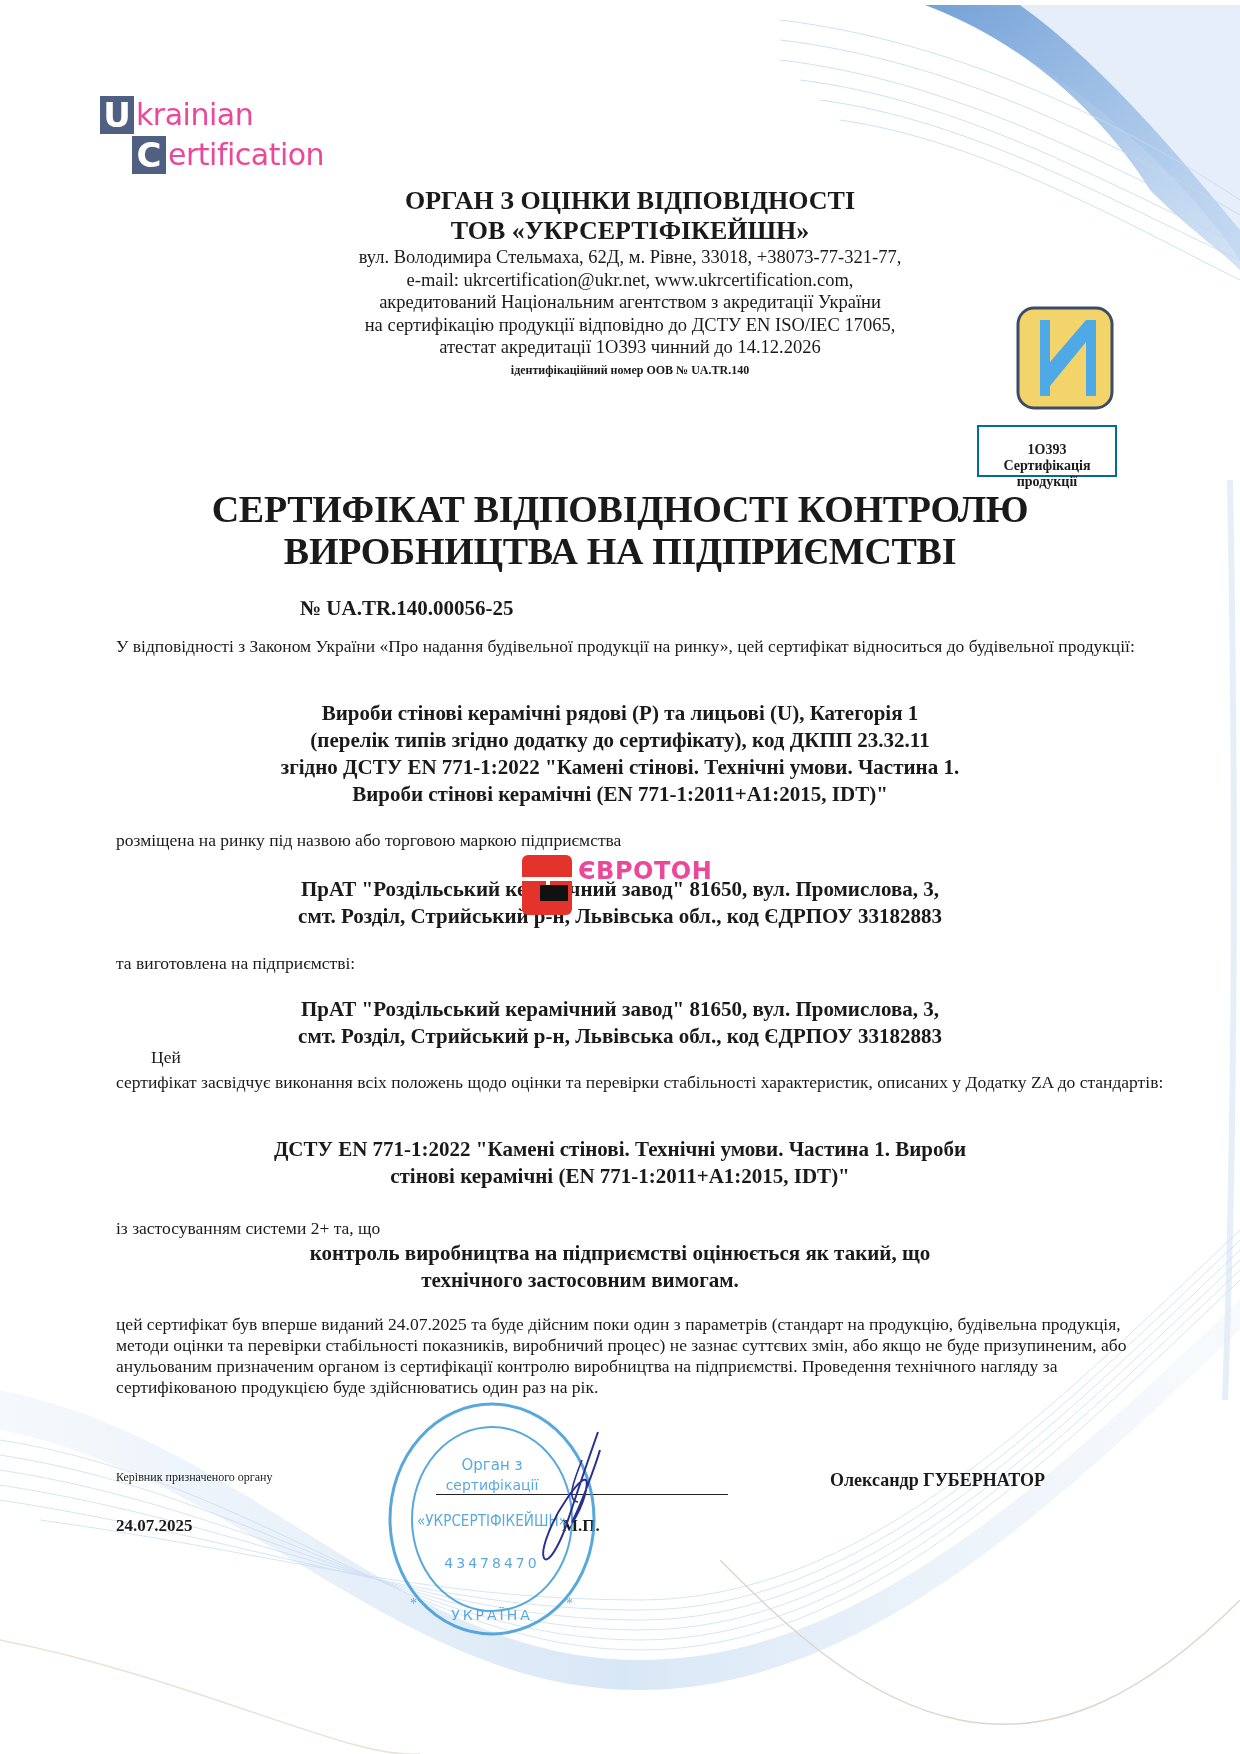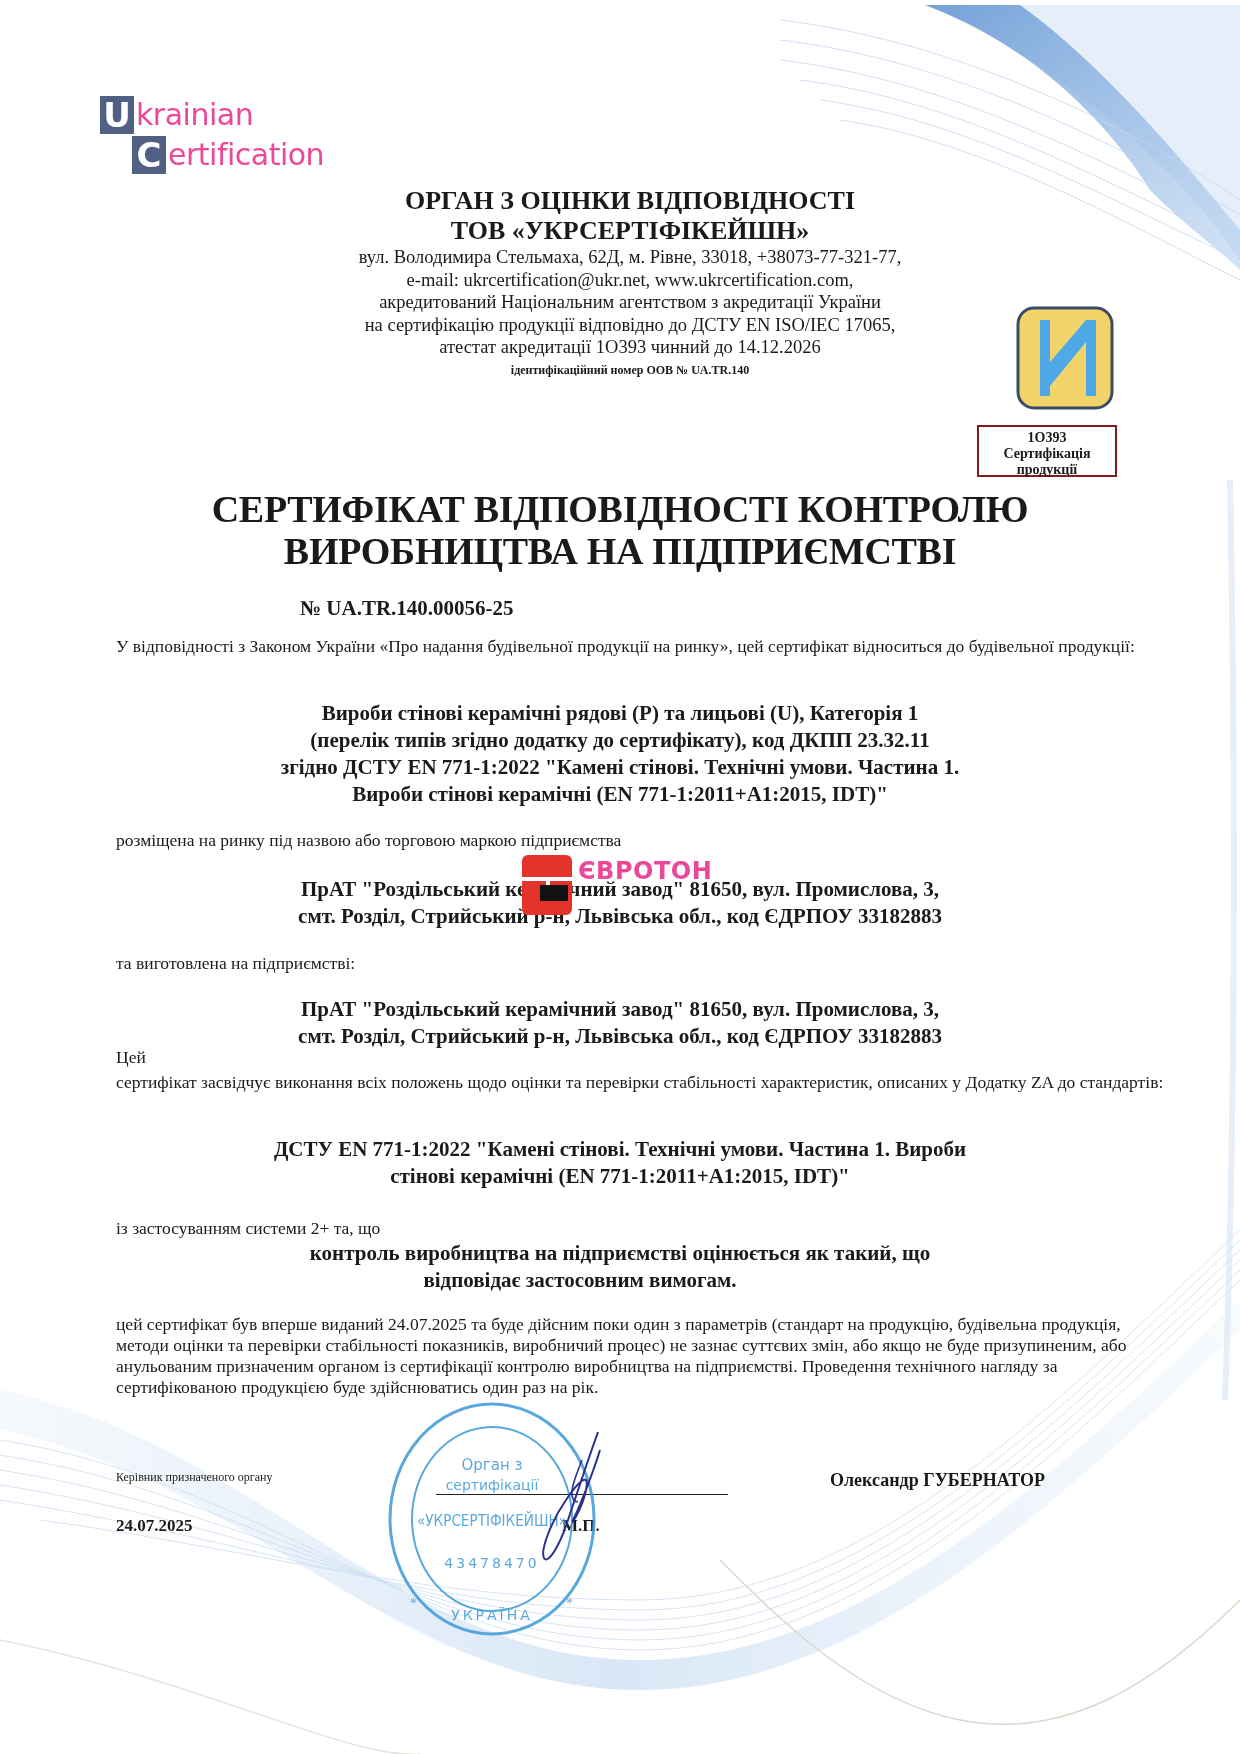--- a/index.html
+++ b/index.html
@@ -21,37 +21,37 @@
   .logo-word { font-family: "DejaVu Sans", sans-serif; font-size: 30px; color: #ec4899; margin-left: 2px; line-height: 38px; letter-spacing: -0.5px; }
 
   
   .org { left: 300px; top: 186px; width: 660px; text-align: center; }
   .org-title { font-weight: bold; font-size: 26px; line-height: 30px; }
   .org-line { font-size: 18.5px; line-height: 22.5px; }
   .org-bold { font-weight: bold; font-size: 12px; line-height: 22px; }
 
   
   .accr-icon { left: 1016px; top: 306px; width: 98px; height: 104px; }
-  .accr-box { left: 977px; top: 425px; width: 140px; height: 52px; border: 2px solid #7f1d1d; background: #fff; text-align: center; font-weight: bold; font-size: 14px; line-height: 16px; padding-top: 3px; box-sizing: border-box; }
+  .accr-box { left: 977px; top: 425px; width: 140px; height: 52px; border: 2px solid #0369a1; background: #fff; text-align: center; font-weight: bold; font-size: 14px; line-height: 16px; padding-top: 15px; box-sizing: border-box; }
 
   
   .title { left: 150px; top: 488px; width: 940px; text-align: center; font-weight: bold; font-size: 38px; line-height: 42px; letter-spacing: -0.3px; }
   .cert-no { left: 300px; top: 596px; width: 640px; font-weight: bold; font-size: 21px; }
 
   .p { font-size: 17.5px; line-height: 21px; }
   .b-center { text-align: center; font-weight: bold; font-size: 21px; line-height: 27px; }
 
   .intro { left: 116px; top: 636px; width: 1050px; }
   .product { left: 180px; top: 700px; width: 880px; }
   .placed { left: 116px; top: 830px; width: 1000px; }
   .brand-logo { left: 522px; top: 855px; width: 200px; height: 40px; }
   .maker1 { left: 200px; top: 876px; width: 840px; }
   .made { left: 116px; top: 953px; width: 800px; }
   .maker2 { left: 200px; top: 996px; width: 840px; }
-  .cei { left: 116px; top: 1047px; width: 100px; }
+  .cei { left: 116px; top: 1047px; width: 100px; text-align: center; }
   .attest { left: 116px; top: 1072px; width: 1060px; }
   .standard { left: 200px; top: 1136px; width: 840px; }
   .system { left: 116px; top: 1218px; width: 700px; }
   .conclusion { left: 260px; top: 1240px; width: 720px; }
   .validity { left: 116px; top: 1314px; width: 1060px; }
 
   .sig-label { left: 116px; top: 1470px; font-weight: normal; font-size: 12px; }
   .sig-date { left: 116px; top: 1516px; font-weight: bold; font-size: 17px; }
   .sig-line { left: 436px; top: 1494px; width: 292px; height: 0; border-top: 1.5px solid #222; }
   .mp { left: 562px; top: 1516px; font-weight: bold; font-size: 17px; }
@@ -177,21 +177,21 @@
 
 <div class="layer b-center standard">
   <div>ДСТУ EN 771-1:2022 "Камені стінові. Технічні умови. Частина 1. Вироби</div>
   <div>стінові керамічні (EN 771-1:2011+A1:2015, IDT)"</div>
 </div>
 
 <div class="layer p system">із застосуванням системи 2+ та, що</div>
 
 <div class="layer b-center conclusion">
   <div>контроль виробництва на підприємстві оцінюється як такий, що</div>
-  <div style="padding-right:80px;">відповідає застосовним вимогам.</div>
+  <div style="padding-right:80px;">технічного застосовним вимогам.</div>
 </div>
 
 <div class="layer p validity">цей сертифікат був вперше виданий 24.07.2025 та буде дійсним поки один з параметрів (стандарт на продукцію, будівельна продукція, методи оцінки та перевірки стабільності показників, виробничий процес) не зазнає суттєвих змін, або якщо не буде призупиненим, або анульованим призначеним органом із сертифікації контролю виробництва на підприємстві. Проведення технічного нагляду за сертифікованою продукцією буде здійснюватись один раз на рік.</div>
 
 <div class="layer sig-label">Керівник призначеного органу</div>
 <div class="layer sig-date">24.07.2025</div>
 <div class="layer sig-line"></div>
 <div class="layer mp">М.П.</div>
 <div class="layer signer">Олександр ГУБЕРНАТОР</div>
 

